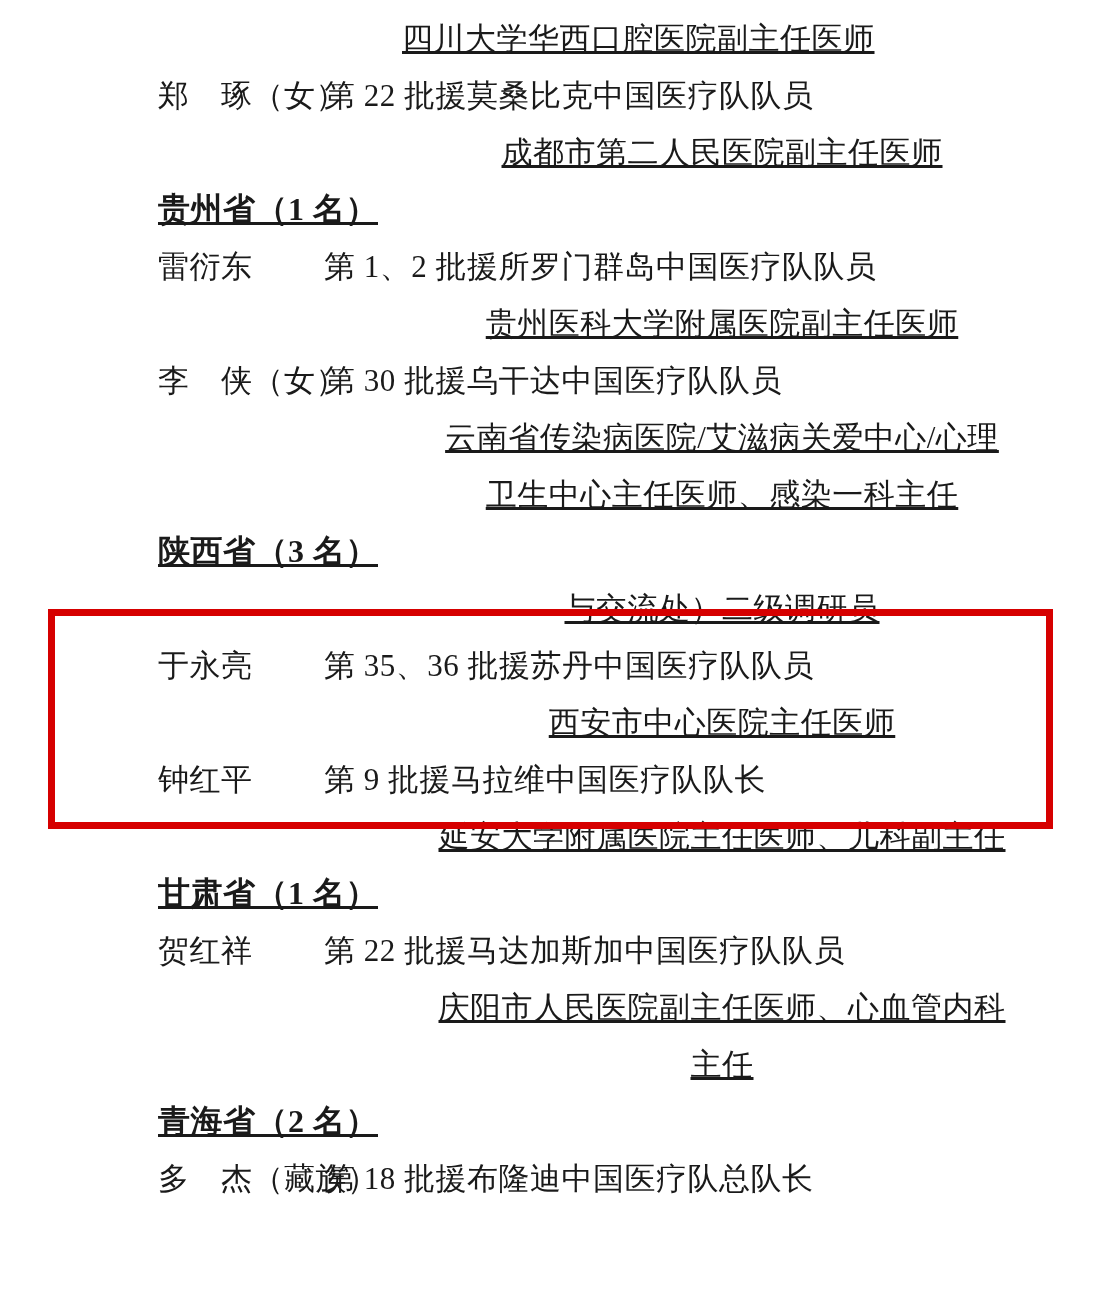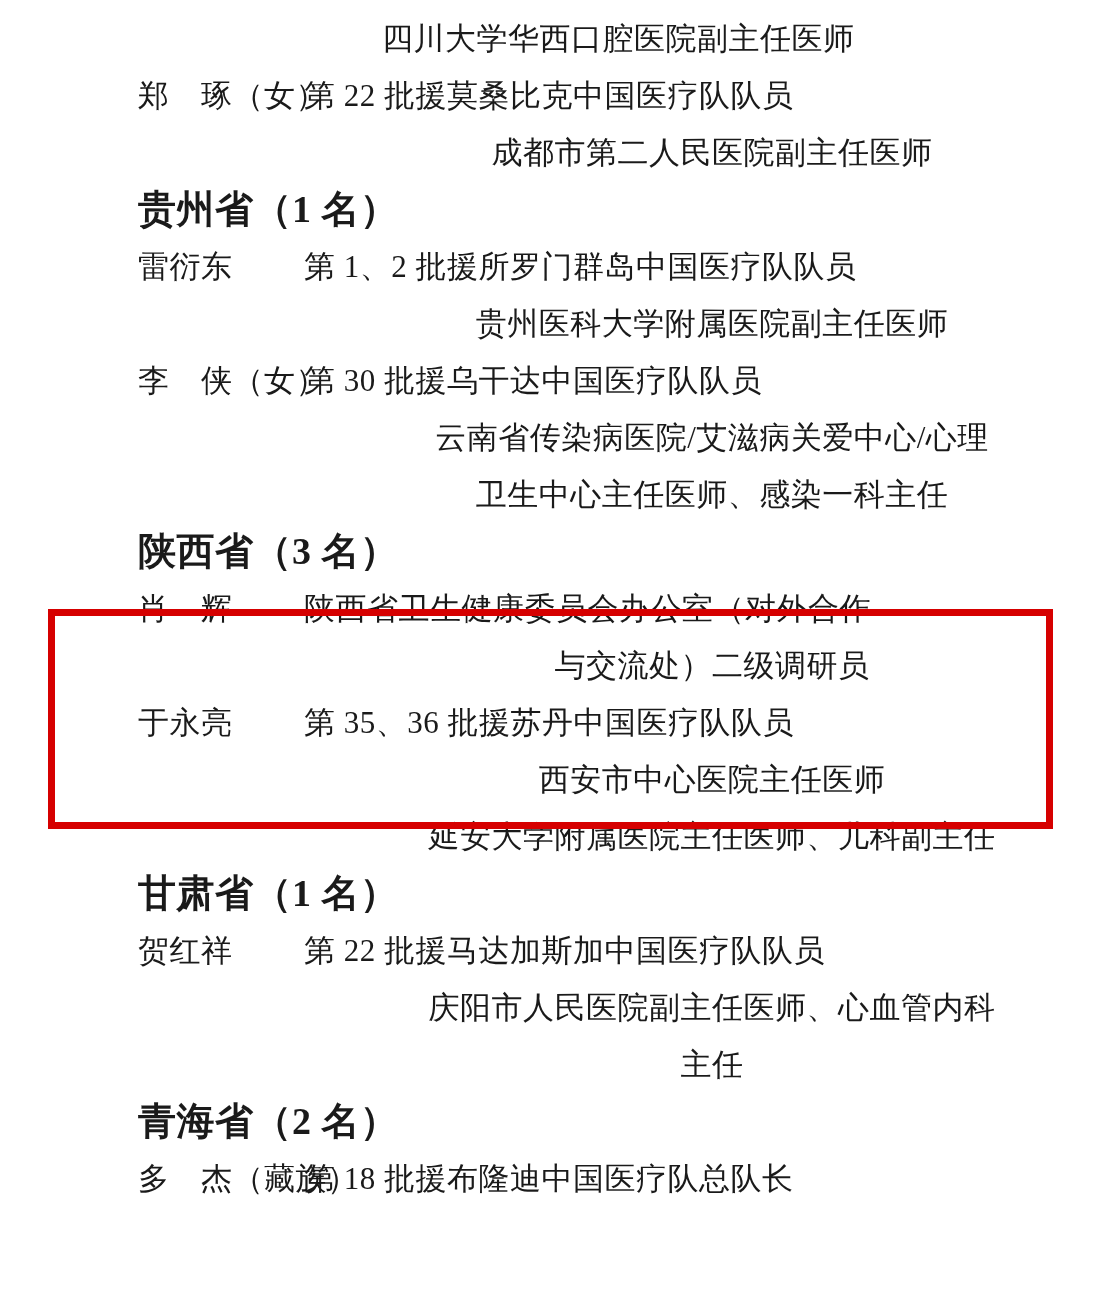--- a/index.html
+++ b/index.html
@@ -13,38 +13,39 @@
     font-family: "Liberation Serif", "DejaVu Serif", serif;
     color: #1a1a1a;
     position: relative;
     overflow: hidden;
   }
   .page {
     position: relative;
     width: 1102px;
     height: 1301px;
     box-sizing: border-box;
-    padding: 10px 60px 0 60px;
+    padding: 10px 60px 0 80px;
+    text-decoration: underline;
   }
   .entry-line {
     font-size: 31px;
     line-height: 57px;
     white-space: pre;
     letter-spacing: 0.5px;
   }
   .cont-line {
     font-size: 31px;
     line-height: 57px;
     white-space: pre;
     letter-spacing: 0.5px;
     padding-left: 322px;
     text-align: center;
   }
   .province-line {
-    font-size: 38px;
+    font-size: 32px;
     line-height: 57px;
     font-weight: bold;
     white-space: pre;
     padding-left: 78px;
     letter-spacing: 0.5px;
   }
   .centered-line {
     font-size: 31px;
     line-height: 57px;
     white-space: pre;
@@ -89,26 +90,26 @@
   <div class="entry-line"><span class="name-col">雷衍东</span><span class="desc-col">第 1、2 批援所罗门群岛中国医疗队队员</span></div>
   <div class="cont-line">贵州医科大学附属医院副主任医师</div>
 
 
   <div class="entry-line"><span class="name-col">李　侠（女）</span><span class="desc-col">第 30 批援乌干达中国医疗队队员</span></div>
   <div class="cont-line">云南省传染病医院/艾滋病关爱中心/心理</div>
   <div class="cont-line">卫生中心主任医师、感染一科主任</div>
 
   <div class="province-line">陕西省（3 名）</div>
 
-  <div class="entry-line"><span class="name-col">肖　辉</span><span class="desc-col">陕西省卫生健康委员会办公室（对外合作</span></div>
   <div class="cont-line">与交流处）二级调研员</div>
 
   <div class="entry-line"><span class="name-col">于永亮</span><span class="desc-col">第 35、36 批援苏丹中国医疗队队员</span></div>
   <div class="cont-line">西安市中心医院主任医师</div>
 
+  <div class="entry-line"><span class="name-col">钟红平</span><span class="desc-col">第 9 批援马拉维中国医疗队队长</span></div>
   <div class="cont-line">延安大学附属医院主任医师、儿科副主任</div>
 
   <div class="province-line">甘肃省（1 名）</div>
 
   <div class="entry-line"><span class="name-col">贺红祥</span><span class="desc-col">第 22 批援马达加斯加中国医疗队队员</span></div>
   <div class="cont-line">庆阳市人民医院副主任医师、心血管内科</div>
   <div class="cont-line">主任</div>
 
   <div class="province-line">青海省（2 名）</div>
 

